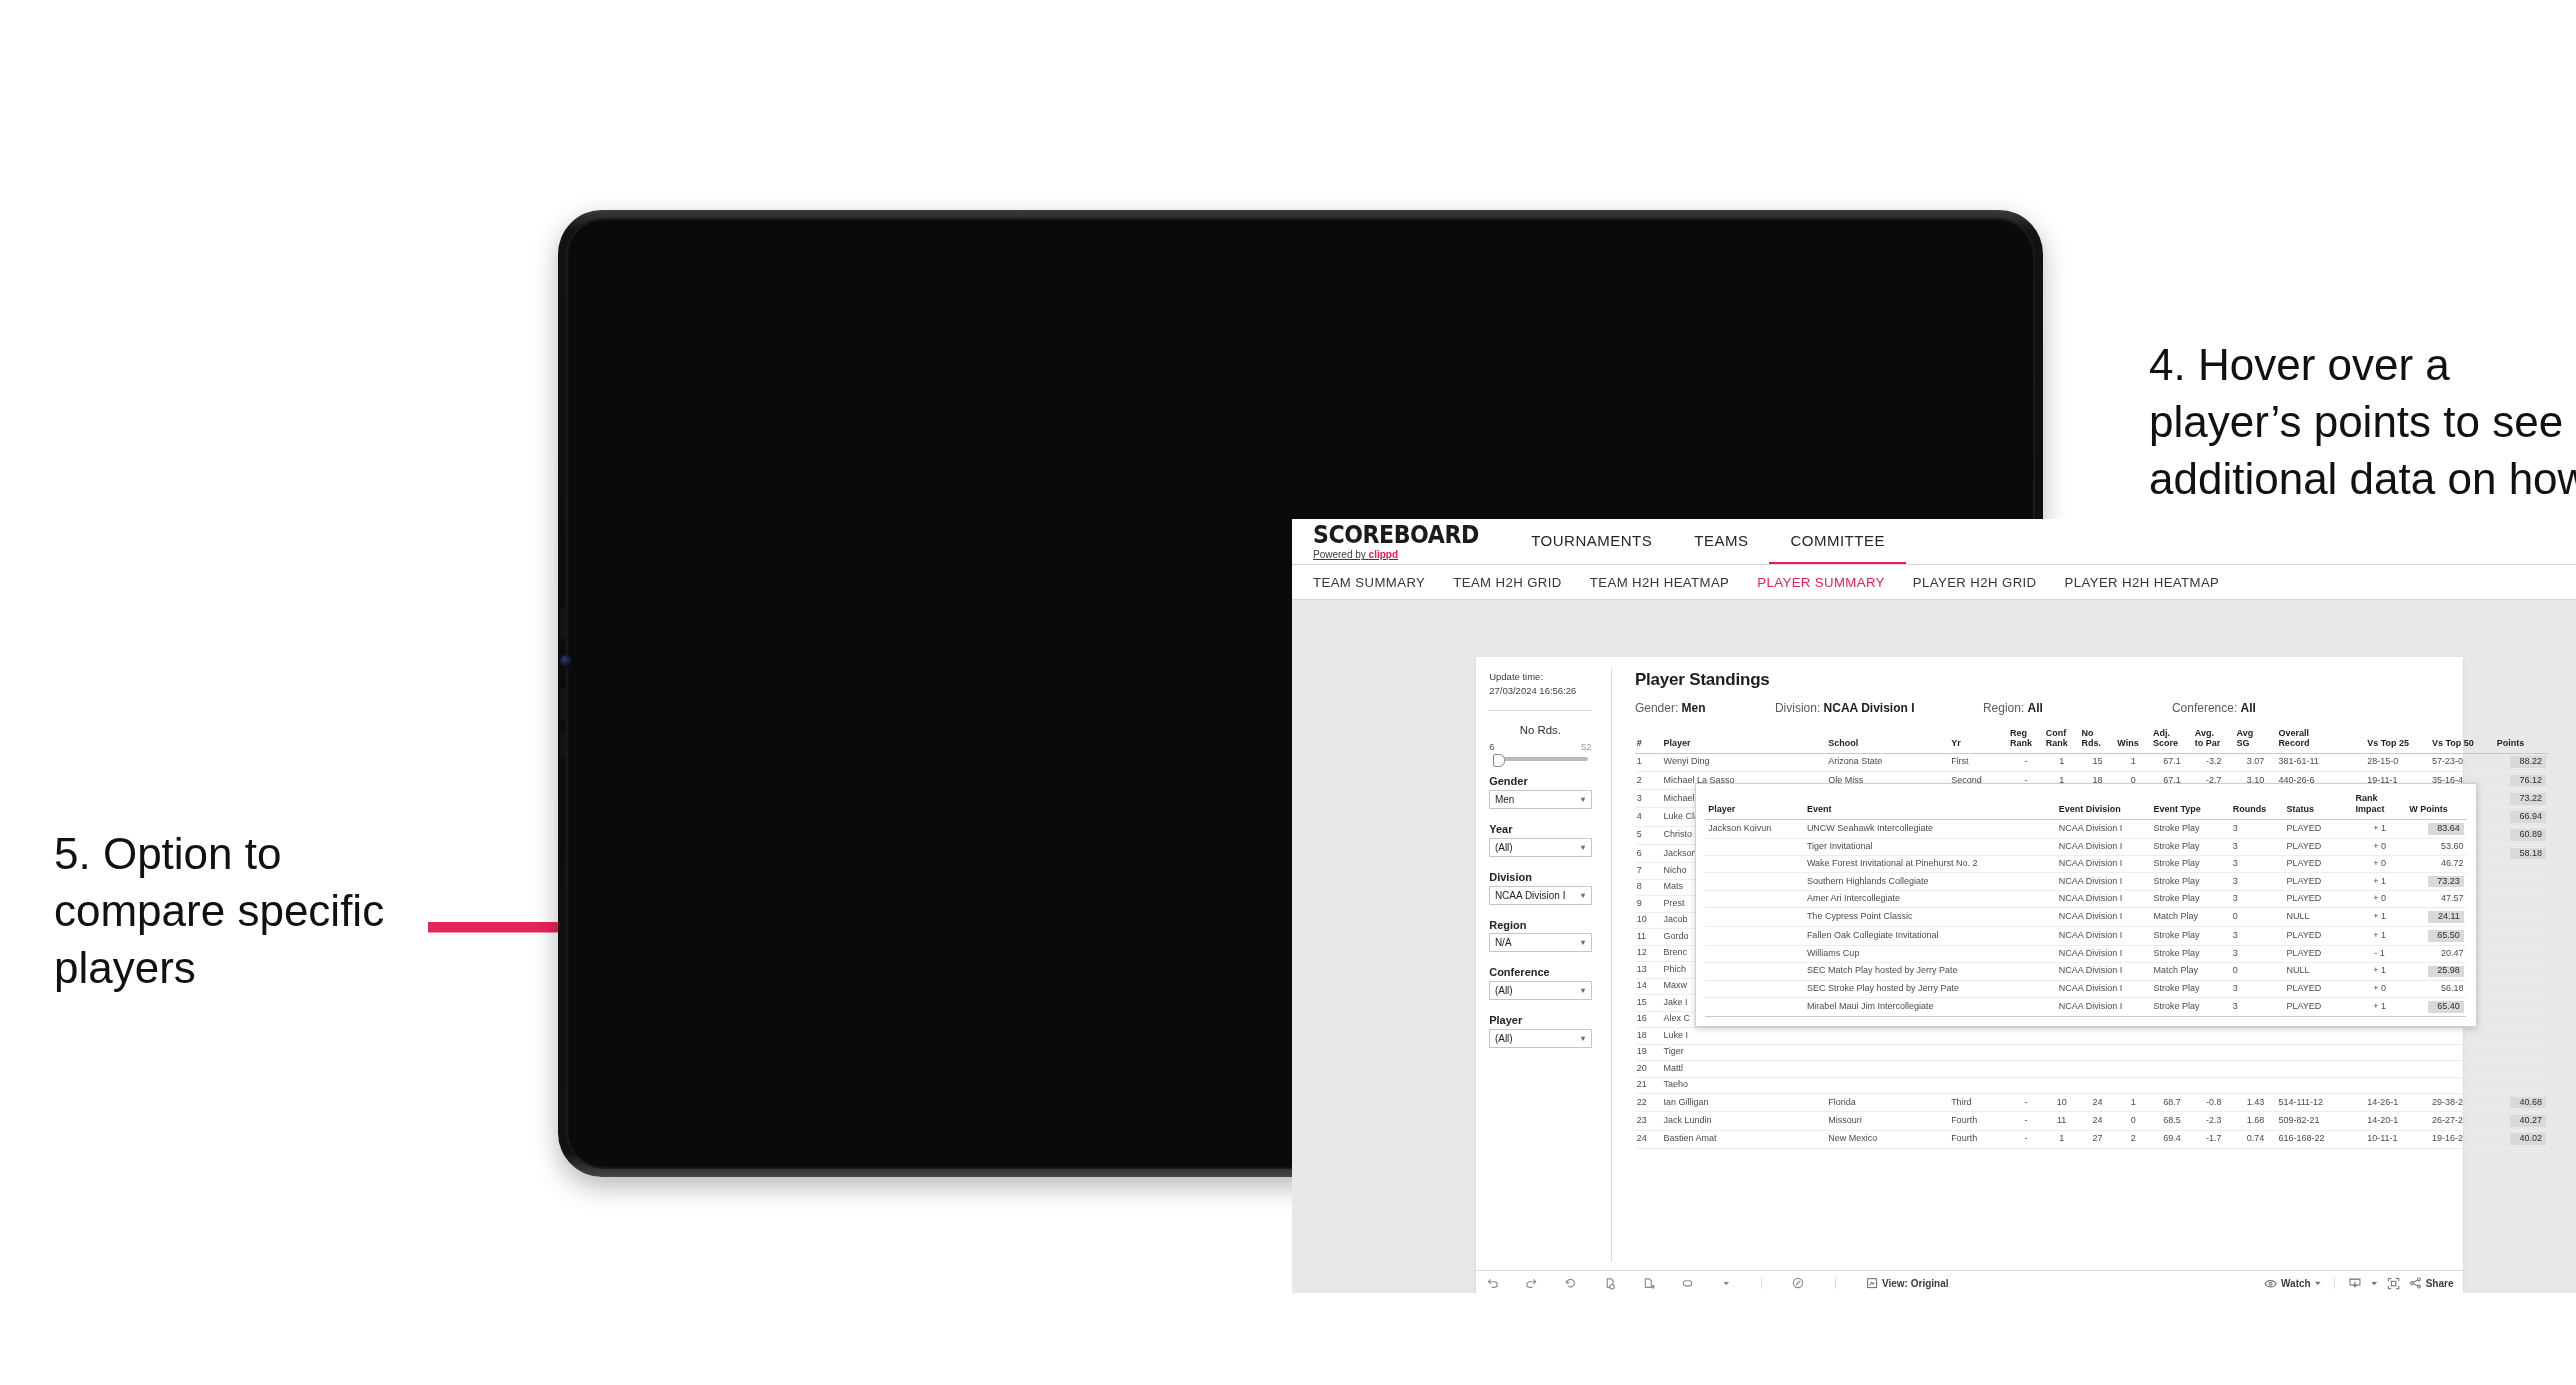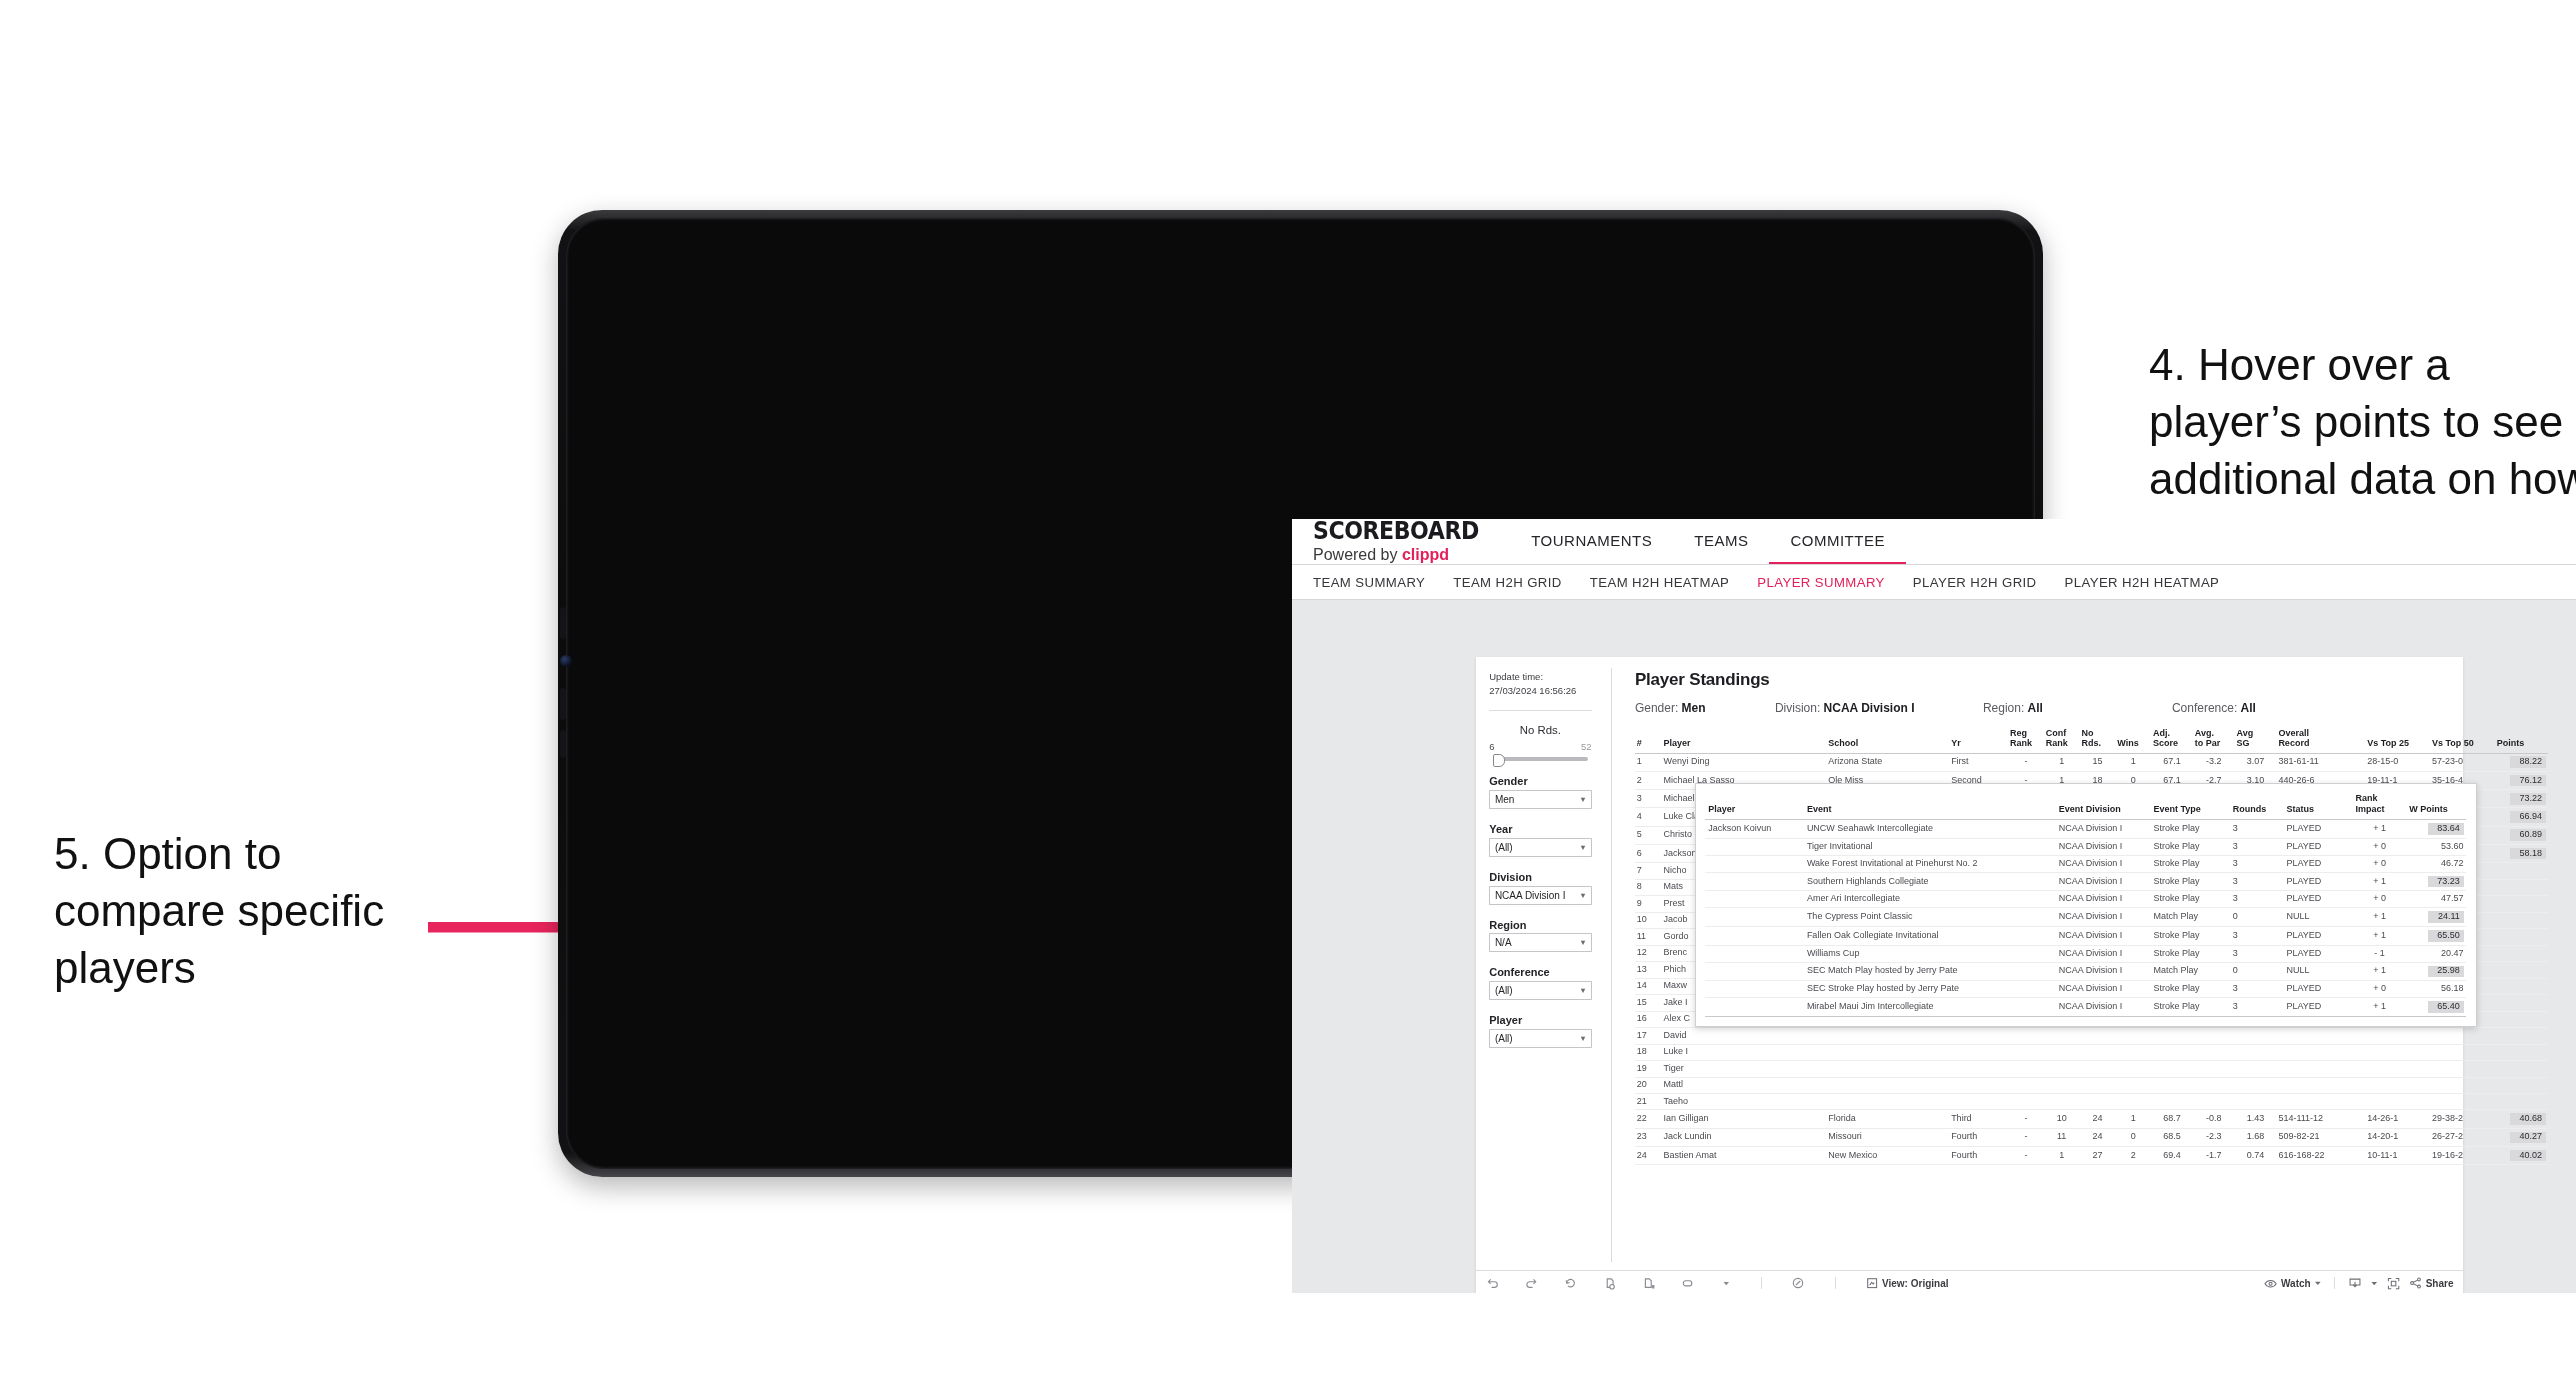--- a/index.html
+++ b/index.html
@@ -37,21 +37,21 @@
   }
 
   
   #topbar{height:45px;background:#fff;border-bottom:0.9px solid #d8d8d8;display:flex;align-items:stretch;}
   #brand{display:flex;flex-direction:column;justify-content:center;padding:0 17px 0 21px;}
   #brand .wordmark{
     font-family:"DejaVu Sans", sans-serif;
     font-weight:700;font-size:24px;letter-spacing:-0.5px;color:#1b1b1f;
     transform:scaleX(.92);transform-origin:left center;line-height:1;
   }
-  #brand .sub{font-size:16px;color:#3a3a3a;margin-top:2.8px;}
+  #brand .sub{font-size:10px;color:#3a3a3a;margin-top:2.8px;text-decoration:underline;}
   #brand .sub .clippd{color:#e3205b;font-weight:700;}
   .navtab{
     display:flex;align-items:center;padding:0 21px;font-size:15px;
     letter-spacing:0.5px;color:#25252a;cursor:pointer;border-bottom:2.8px solid transparent;
   }
   .navtab.active{border-bottom-color:#e3205b;}
 
   #subbar{height:34px;background:#fff;border-bottom:0.9px solid #d8d8d8;display:flex;align-items:center;padding-left:21px;gap:28px;}
   .subtab{font-size:13.2px;letter-spacing:0.4px;color:#36363b;cursor:pointer;}
   .subtab.active{color:#e3205b;}
@@ -558,37 +558,20 @@
                     <td class="c-s3"></td>
                     <td class="c-s3"></td>
                     <td class="c-rec"></td>
                     <td class="c-t"></td>
                     <td class="c-t"></td>
                     <td class="c-pts"></td>
                   </tr>
                   <tr>
                     <td class="c-num">16</td>
                     <td class="c-player">Alex C</td>
-                    <td class="c-school"></td>
-                    <td class="c-yr"></td>
-                    <td class="c-s"></td>
-                    <td class="c-s"></td>
-                    <td class="c-s"></td>
-                    <td class="c-s"></td>
-                    <td class="c-s3"></td>
-                    <td class="c-s3"></td>
-                    <td class="c-s3"></td>
-                    <td class="c-rec"></td>
-                    <td class="c-t"></td>
-                    <td class="c-t"></td>
-                    <td class="c-pts"></td>
-                  </tr>
-                  <tr>
-                    <td class="c-num">17</td>
-                    <td class="c-player">David</td>
                     <td class="c-school"></td>
                     <td class="c-yr"></td>
                     <td class="c-s"></td>
                     <td class="c-s"></td>
                     <td class="c-s"></td>
                     <td class="c-s"></td>
                     <td class="c-s3"></td>
                     <td class="c-s3"></td>
                     <td class="c-s3"></td>
                     <td class="c-rec"></td>

